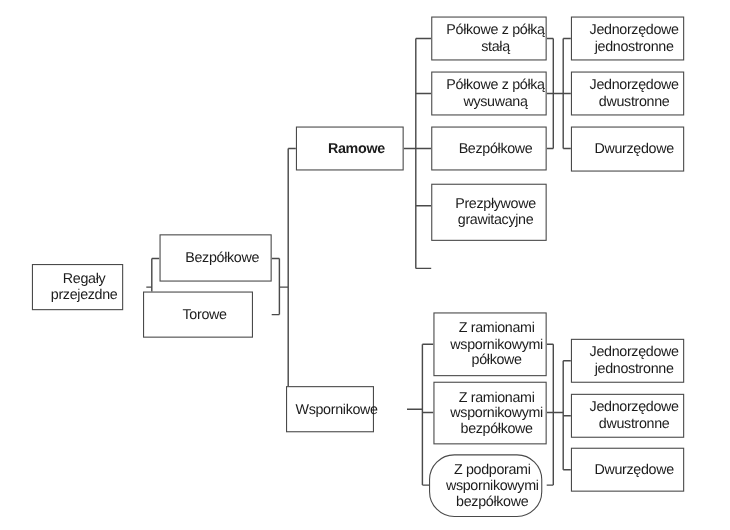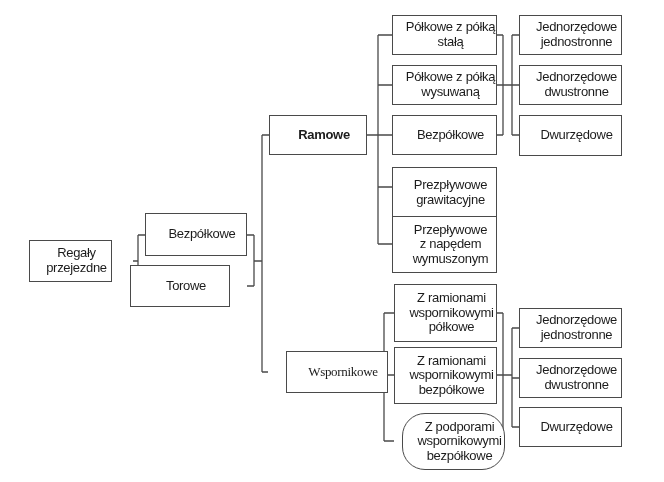--- a/index.html
+++ b/index.html
@@ -32,35 +32,35 @@
     white-space: pre-line;
     padding-left: 12px;
   }
   
   .n-root       { left: 29px;  top: 240px; width: 83px; height: 42px; text-align: center; }
   
   .n-podlogowe  { left: 145px; top: 213px; width: 102px; height: 43px; }
   .n-torowe     { left: 130px; top: 265px; width: 100px; height: 42px; }
   
   .n-ramowe     { left: 269px; top: 115px; width: 98px;  height: 40px; font-weight: bold; }
-  .n-wspornik   { left: 286px; top: 351px; width: 102px; height: 42px; font-family: Liberation Serif, serif; }
+  .n-wspornik   { left: 260px; top: 351px; width: 80px; height: 42px; }
   
   .n-stala      { left: 392px; top: 15px;  width: 105px; height: 40px; }
   .n-wysuwana   { left: 392px; top: 65px;  width: 105px; height: 40px; }
   .n-bezpolkowe { left: 392px; top: 115px; width: 105px; height: 40px; }
   .n-grawit     { left: 392px; top: 167px; width: 105px; height: 52px; }
   .n-naped      { left: 392px; top: 216px; width: 105px; height: 57px; }
   
   .n-tj1        { left: 519px; top: 15px;  width: 103px; height: 40px; }
   .n-tj2        { left: 519px; top: 65px;  width: 103px; height: 40px; }
   .n-td         { left: 519px; top: 115px; width: 103px; height: 41px; }
   
   .n-ram-polk   { left: 394px; top: 284px; width: 103px; height: 58px; }
   .n-ram-bezp   { left: 394px; top: 347px; width: 103px; height: 57px; }
-  .n-podp-bezp  { left: 402px; top: 413px; width: 103px; height: 57px; border-radius: 23px; }
+  .n-podp-bezp  { left: 390px; top: 413px; width: 103px; height: 57px; border-radius: 23px; }
   
   .n-bj1        { left: 519px; top: 308px; width: 103px; height: 40px; }
   .n-bj2        { left: 519px; top: 358px; width: 103px; height: 40px; }
   .n-bd         { left: 519px; top: 407px; width: 103px; height: 40px; }
 </style>
 </head>
 <body>
 
 <div id="canvas">
 
@@ -90,23 +90,20 @@
   <div class="node n-ramowe">Ramowe</div>
   <div class="node n-wspornik">Wspornikowe</div>
 
   <div class="node n-stala">Półkowe z półką
 stałą</div>
   <div class="node n-wysuwana">Półkowe z półką
 wysuwaną</div>
   <div class="node n-bezpolkowe">Bezpółkowe</div>
   <div class="node n-grawit">Prezpływowe
 grawitacyjne</div>
-  <div class="node n-naped">Przepływowe
-z napędem
-wymuszonym</div>
 
   <div class="node n-tj1">Jednorzędowe
 jednostronne</div>
   <div class="node n-tj2">Jednorzędowe
 dwustronne</div>
   <div class="node n-td">Dwurzędowe</div>
 
   <div class="node n-ram-polk">Z ramionami
 wspornikowymi
 półkowe</div>

